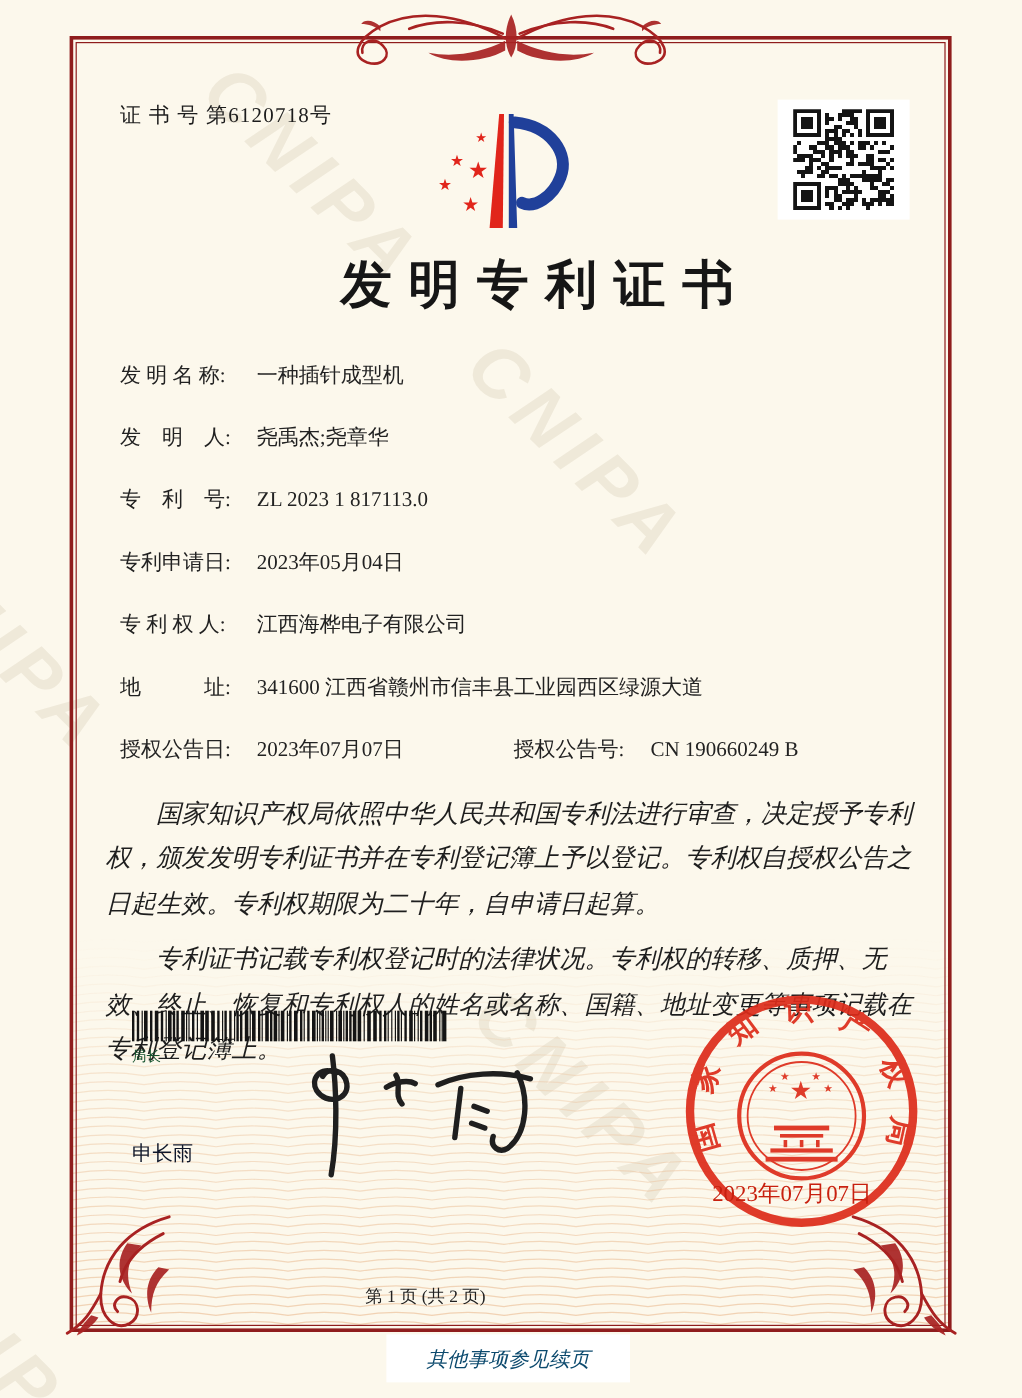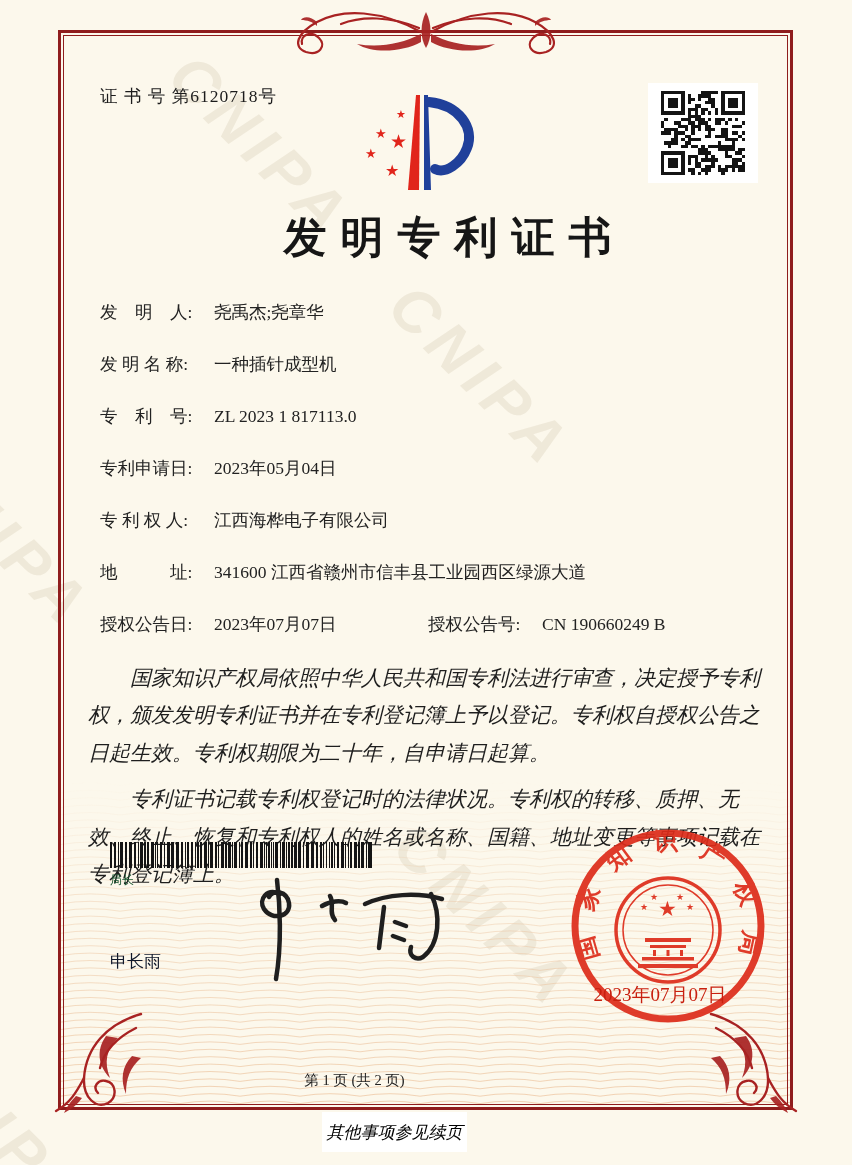--- a/index.html
+++ b/index.html
@@ -56,23 +56,23 @@
             font-family:"Liberation Sans","DejaVu Sans",sans-serif;color:#0f172a;}
   #signature{position:absolute;left:225px;top:872px;}
 
   #seal{position:absolute;left:568px;top:826px;opacity:0.92;}
   .seal-date{position:absolute;left:570px;top:982px;width:180px;text-align:center;
              font-size:19px;color:#c8200f;white-space:nowrap;}
 
   .page-info{position:absolute;left:58px;top:1071px;width:593px;text-align:center;
              font-size:14.5px;color:#222;}
 
-  .note-box{position:absolute;left:322px;top:1112px;width:145px;height:40px;background:#ffffff;
+  .note-box{position:absolute;left:322px;top:1112px;width:203px;height:40px;background:#ffffff;
             display:flex;align-items:center;justify-content:center;font-size:17px;
-            font-style:italic;color:#000000;}
+            font-style:italic;color:#0c4a6e;}
 </style>
 </head>
 <body>
 
 <div class="page">
 
   <div class="wm" style="left:205px;top:40px;">CNIPA</div>
   <div class="wm" style="left:425px;top:270px;">CNIPA</div>
   <div class="wm" style="left:-55px;top:430px;">CNIPA</div>
   <div class="wm" style="left:430px;top:810px;">CNIPA</div>
@@ -501,24 +501,24 @@
         <rect x="11" y="24" width="1" height="1" fill="#141414"></rect>
         <rect x="13" y="24" width="1" height="1" fill="#141414"></rect>
         <rect x="18" y="24" width="1" height="1" fill="#141414"></rect>
       </svg>
   </div>
 
   <div class="title">发明专利证书</div>
 
   <div class="fields">
     <div class="frow">
-      <span class="flabel">发　明　人:</span><span class="fvalue">尧禹杰;尧章华</span>
+      <span class="flabel">发 明 名 称:</span><span class="fvalue">一种插针成型机</span>
     </div>
     <div class="frow">
-      <span class="flabel">发 明 名 称:</span><span class="fvalue">一种插针成型机</span>
+      <span class="flabel">发　明　人:</span><span class="fvalue">尧禹杰;尧章华</span>
     </div>
     <div class="frow">
       <span class="flabel">专　利　号:</span><span class="fvalue">ZL 2023 1 817113.0</span>
     </div>
     <div class="frow">
       <span class="flabel">专利申请日:</span><span class="fvalue">2023年05月04日</span>
     </div>
     <div class="frow">
       <span class="flabel">专 利 权 人:</span><span class="fvalue">江西海桦电子有限公司</span>
     </div>

